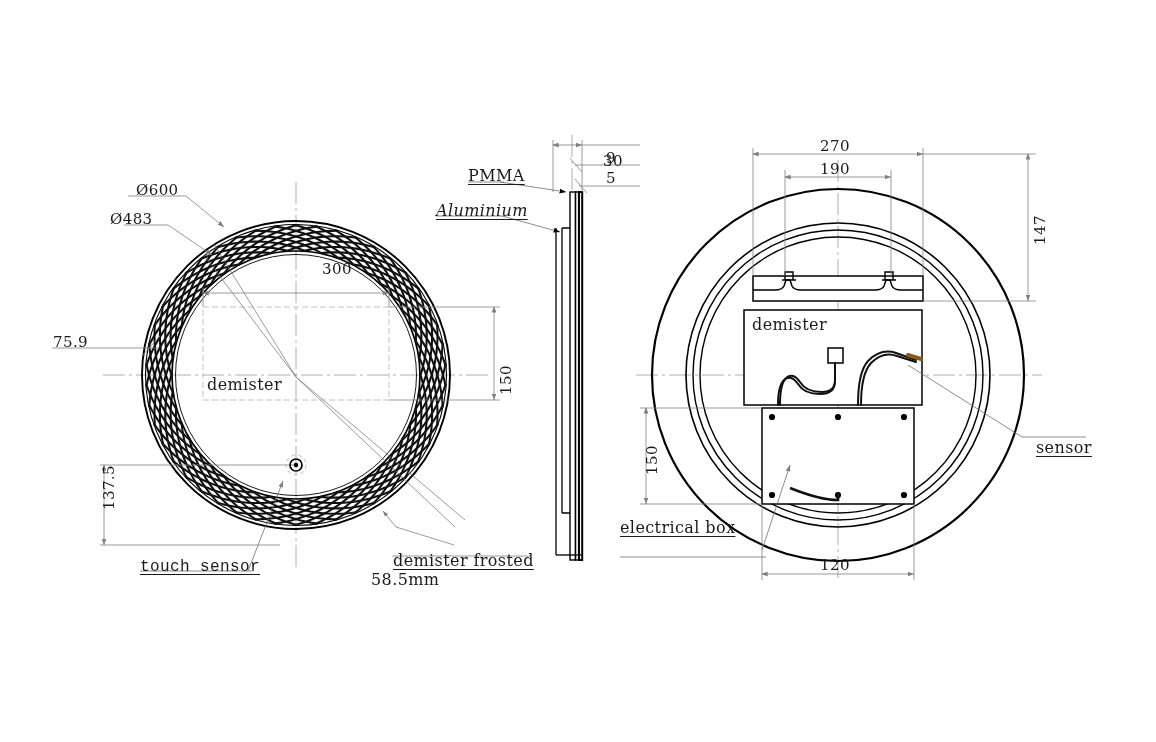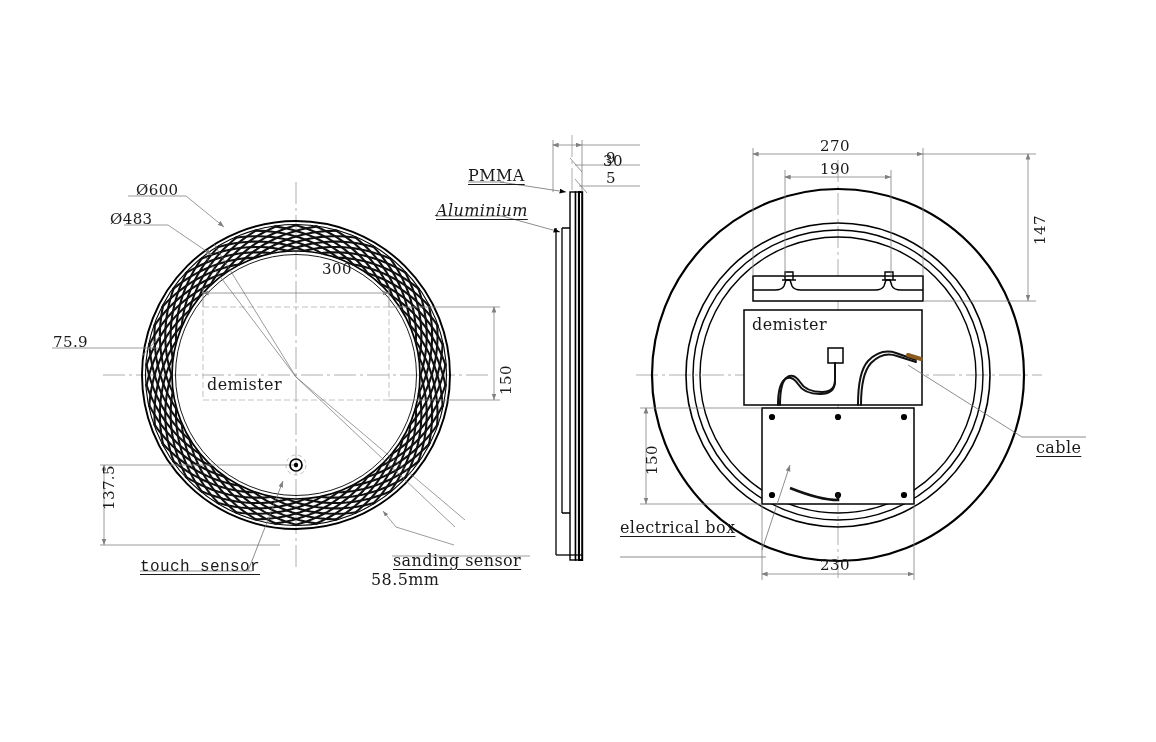--- a/index.html
+++ b/index.html
@@ -338,31 +338,31 @@
 </svg>
 
 <div class="lbl dim" style="left:136px;top:181px;">Ø600</div>
 <div class="lbl dim" style="left:110px;top:210px;">Ø483</div>
 <div class="lbl dim" style="left:53px;top:333px;">75.9</div>
 <div class="lbl dim" style="left:278px;top:260px;margin-left:44px;">300</div>
 <div class="lbl dim rot" style="left:497px;top:375px;transform:rotate(-90deg) translate(-20px,0);">150</div>
 <div class="lbl dim rot" style="left:100px;top:510px;transform:rotate(-90deg) translate(0,0);">137.5</div>
 <div class="lbl note" style="left:207px;top:375px;">demister</div>
 <div class="lbl note u" style="left:140px;top:558px;font-family:Liberation Mono, monospace;">touch sensor</div>
-<div class="lbl note u" style="left:393px;top:551px;">sanding sensor</div>
+<div class="lbl note u" style="left:393px;top:551px;">demister frosted</div>
 <div class="lbl note" style="left:371px;top:570px;">58.5mm</div>
 
 <div class="lbl dim" style="left:603px;top:129px;margin-top:23px;">30</div>
 <div class="lbl dim" style="left:606px;top:149px;">9</div>
 <div class="lbl dim" style="left:606px;top:169px;">5</div>
 <div class="lbl note u" style="left:468px;top:166px;">PMMA</div>
 <div class="lbl note u" style="left:436px;top:201px;font-style:italic;">Aluminium</div>
 
 <div class="lbl dim" style="left:820px;top:137px;">270</div>
 <div class="lbl dim" style="left:820px;top:160px;">190</div>
 <div class="lbl dim rot" style="left:1031px;top:245px;transform:rotate(-90deg);">147</div>
 <div class="lbl dim rot" style="left:643px;top:475px;transform:rotate(-90deg);">150</div>
-<div class="lbl dim" style="left:820px;top:556px;">230</div>
+<div class="lbl dim" style="left:820px;top:556px;">120</div>
 <div class="lbl note" style="left:752px;top:315px;">demister</div>
-<div class="lbl note u" style="left:1036px;top:438px;">cable</div>
+<div class="lbl note u" style="left:1036px;top:438px;">sensor</div>
 <div class="lbl note u" style="left:620px;top:518px;">electrical box</div>
 
 </div>
 
 </body></html>

